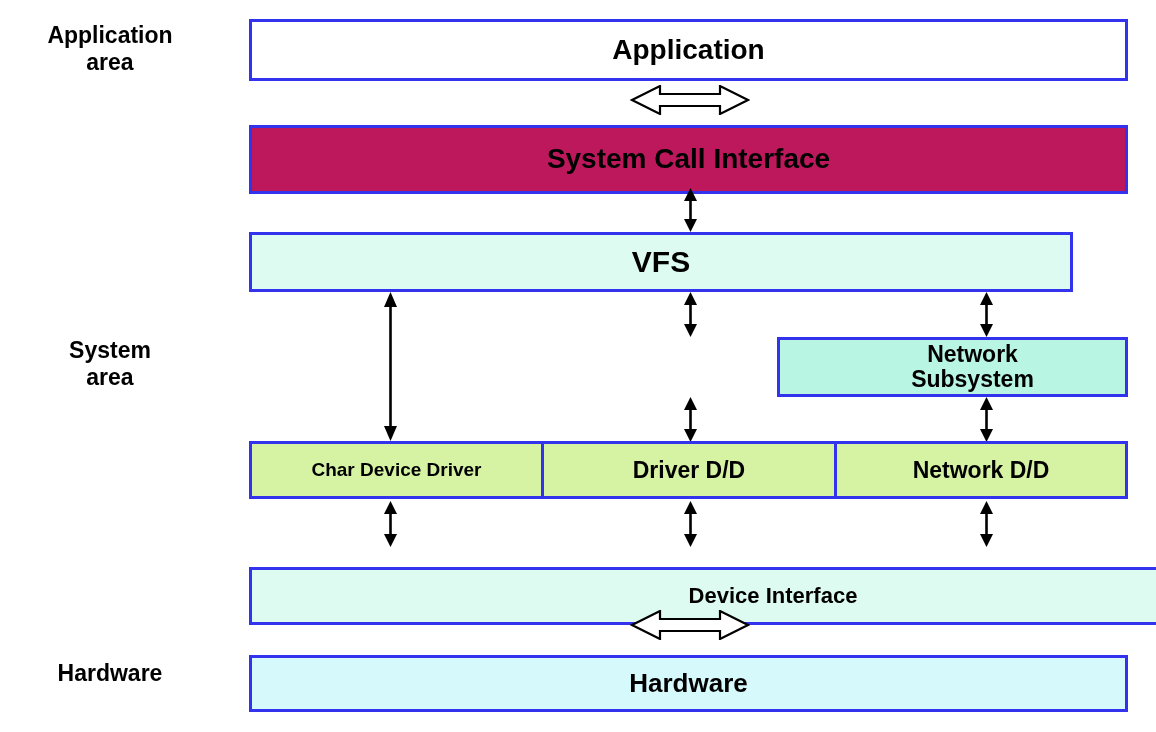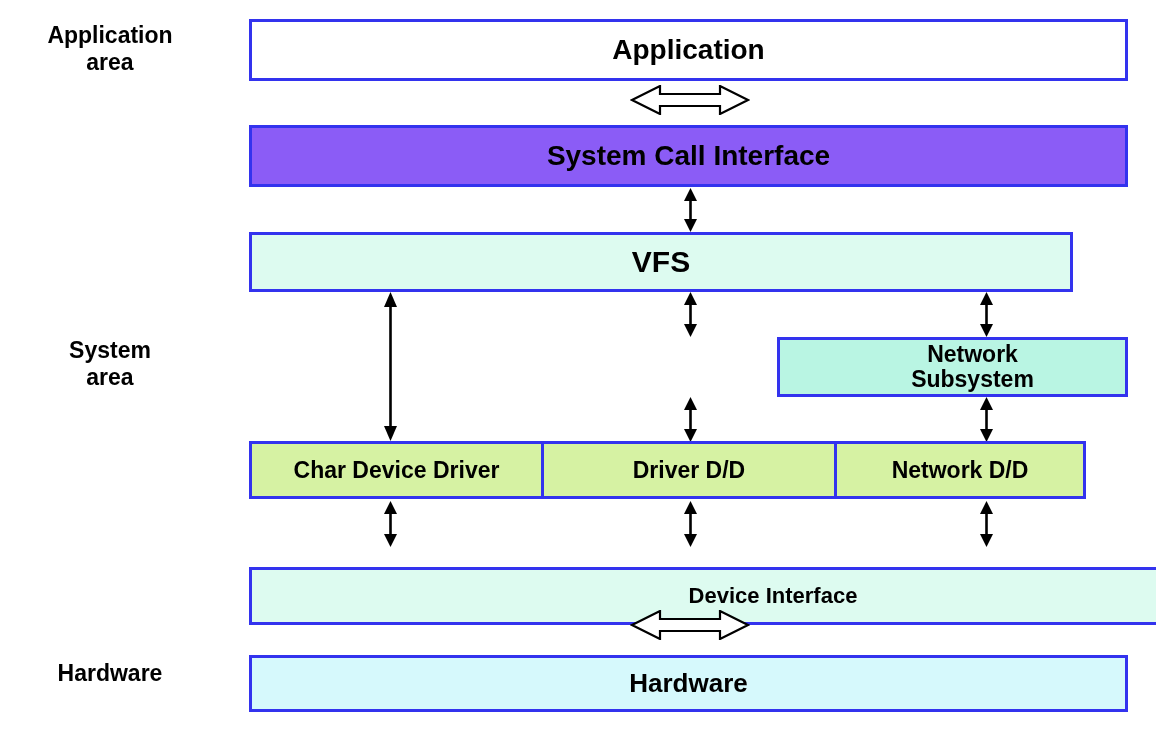--- a/index.html
+++ b/index.html
@@ -71,21 +71,21 @@
   <div class="box" style="left:249px; top:19px; width:879px; height:62px; background:#ffffff; font-size:28px;">
     <span>Application</span>
   </div>
 
   <div class="block-arrow" style="left:630px; top:85px; width:120px; height:30px;">
     <svg viewBox="0 0 120 30" preserveAspectRatio="none">
       <polygon points="2,15 30,1 30,9 90,9 90,1 118,15 90,29 90,21 30,21 30,29" fill="#ffffff" stroke="#000000" stroke-width="2.2" stroke-linejoin="miter"></polygon>
     </svg>
   </div>
 
-  <div class="box" style="left:249px; top:125px; width:879px; height:62px; background:#8b5cf6; font-size:28px;">
+  <div class="box" style="left:249px; top:125px; width:879px; height:69px; background:#be185d; font-size:28px;">
     <span>System Call Interface</span>
   </div>
 
   <div class="varrow" style="left:682px; top:188px; height:44px;">
     <svg viewBox="0 0 17 44" preserveAspectRatio="none">
       <line x1="8.5" y1="8" x2="8.5" y2="36" stroke="#000000" stroke-width="2.6"></line>
       <polygon points="8.5,0 15,13 2,13" fill="#000000"></polygon>
       <polygon points="8.5,44 15,31 2,31" fill="#000000"></polygon>
     </svg>
   </div>
@@ -132,29 +132,29 @@
   </div>
 
   <div class="varrow" style="left:978px; top:397px; height:45px;">
     <svg viewBox="0 0 17 45" preserveAspectRatio="none">
       <line x1="8.5" y1="8" x2="8.5" y2="37" stroke="#000000" stroke-width="2.6"></line>
       <polygon points="8.5,0 15,13 2,13" fill="#000000"></polygon>
       <polygon points="8.5,45 15,32 2,32" fill="#000000"></polygon>
     </svg>
   </div>
 
-  <div class="box" style="left:249px; top:441px; width:295px; height:58px; background:#d6f2a3; font-size:23px;">
+  <div class="box" style="left:249px; top:441px; width:295px; height:58px; background:#d6f2a3; font-size:19px;">
     <span>Char Device Driver</span>
   </div>
 
   <div class="box" style="left:541px; top:441px; width:296px; height:58px; background:#d6f2a3; font-size:23px;">
     <span>Driver D/D</span>
   </div>
 
-  <div class="box" style="left:834px; top:441px; width:252px; height:58px; background:#d6f2a3; font-size:23px;">
+  <div class="box" style="left:834px; top:441px; width:294px; height:58px; background:#d6f2a3; font-size:23px;">
     <span>Network D/D</span>
   </div>
 
   <div class="varrow" style="left:382px; top:501px; height:46px;">
     <svg viewBox="0 0 17 46" preserveAspectRatio="none">
       <line x1="8.5" y1="8" x2="8.5" y2="38" stroke="#000000" stroke-width="2.6"></line>
       <polygon points="8.5,0 15,13 2,13" fill="#000000"></polygon>
       <polygon points="8.5,46 15,33 2,33" fill="#000000"></polygon>
     </svg>
   </div>

